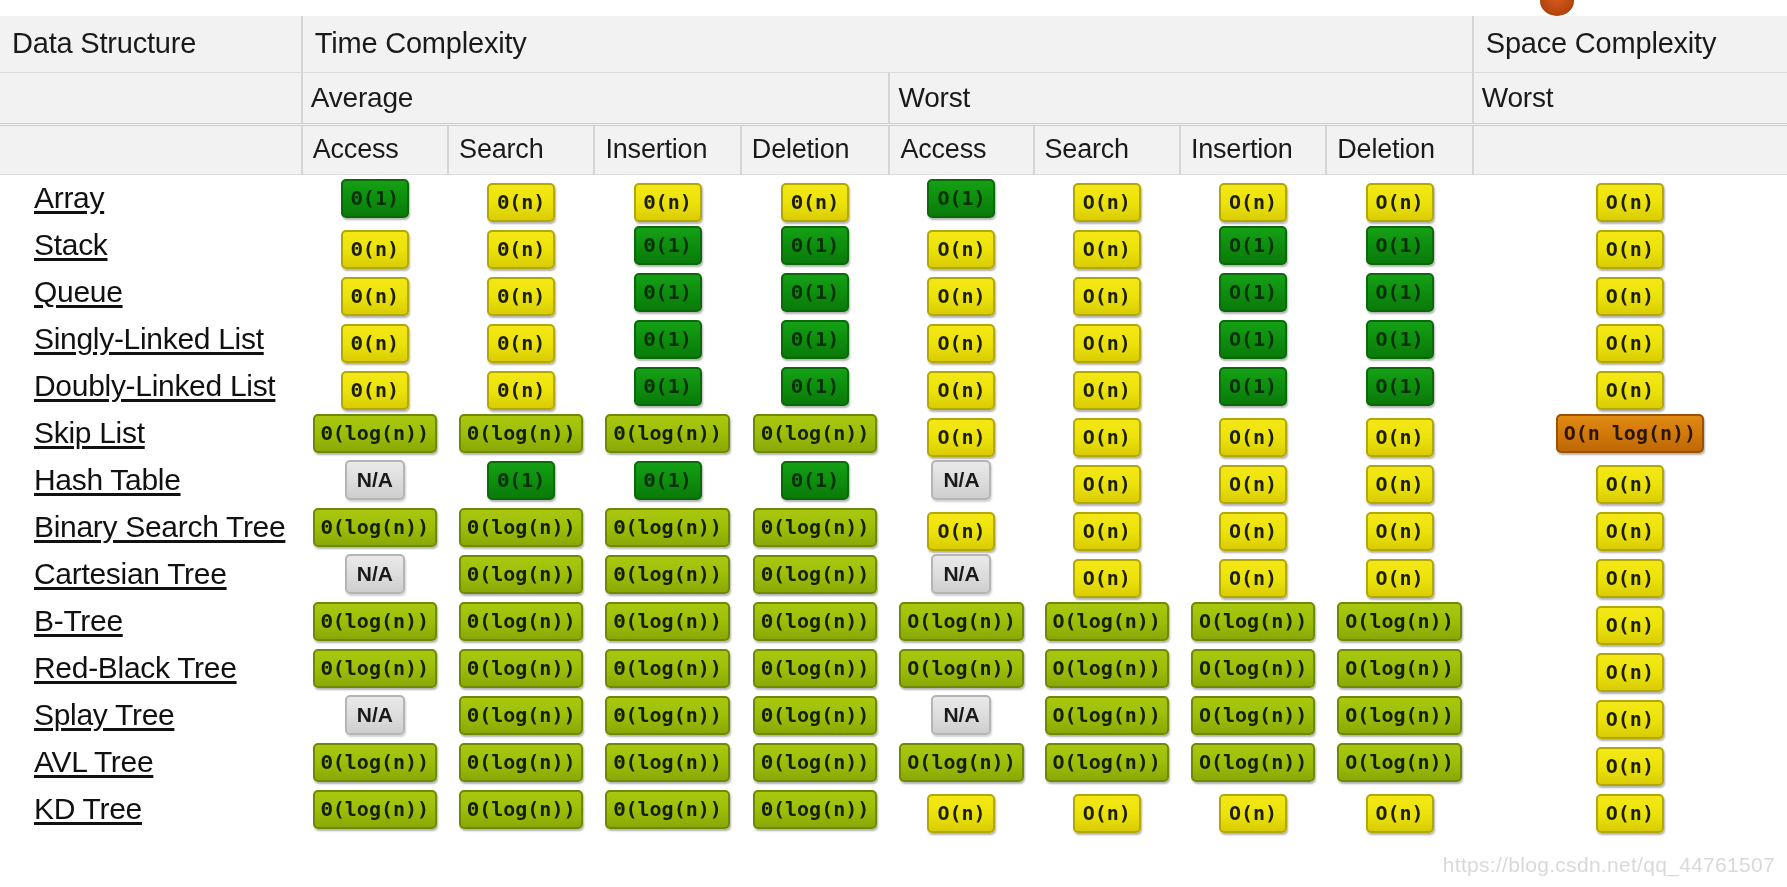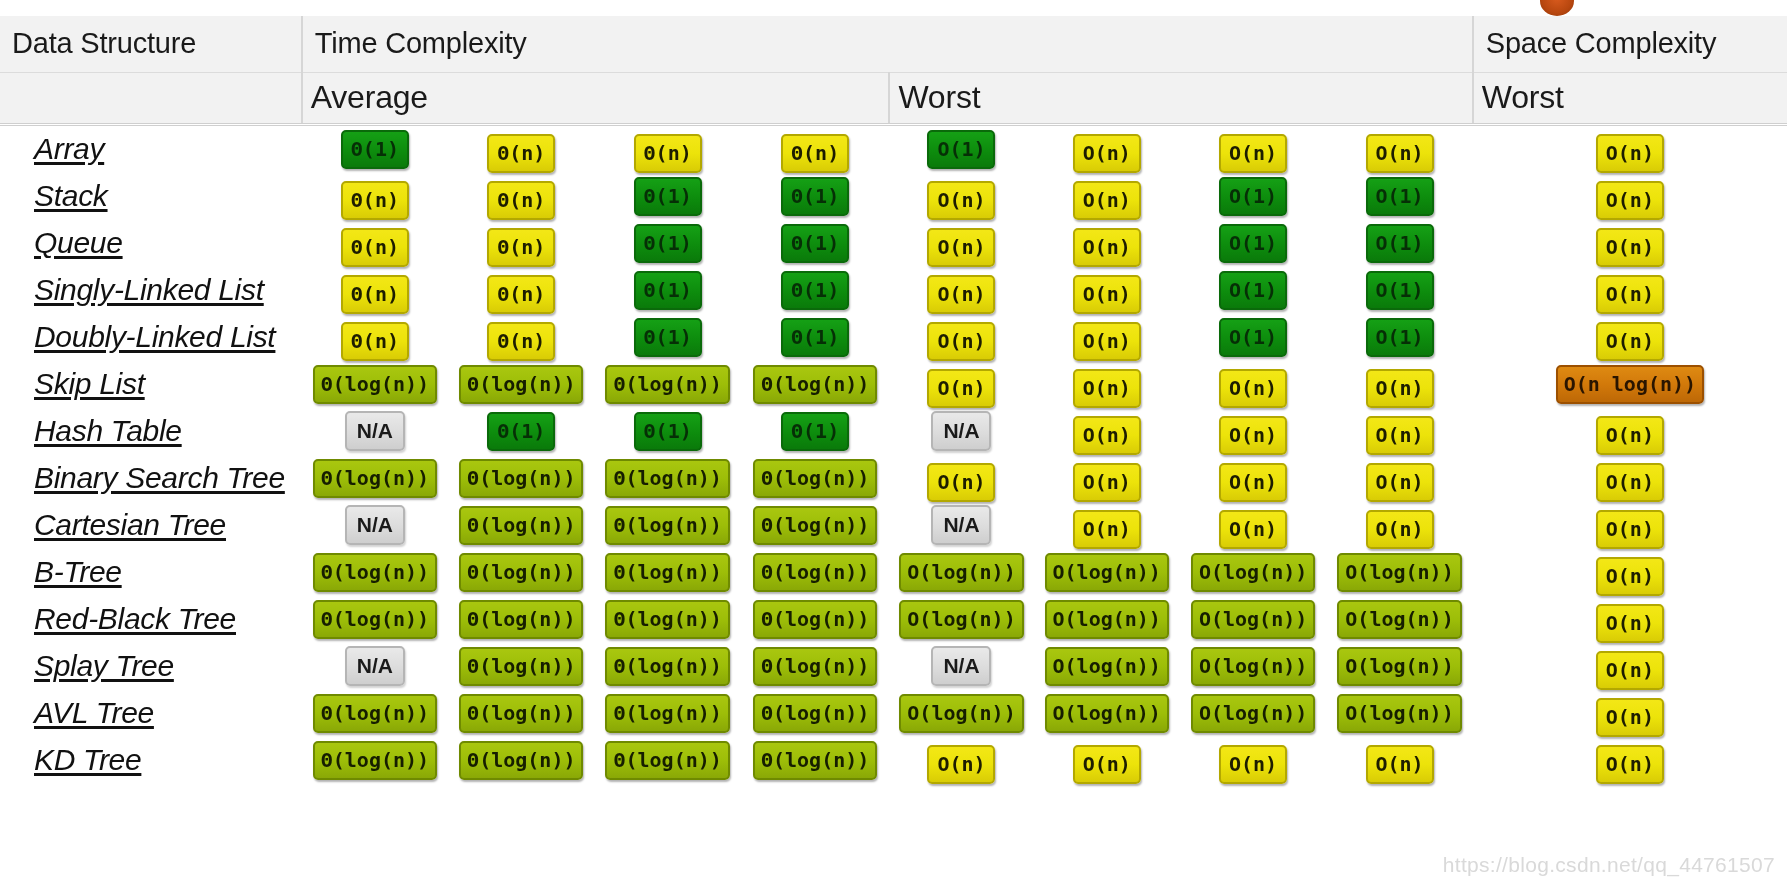--- a/index.html
+++ b/index.html
@@ -49,21 +49,21 @@
     font-size: 29px;
     color: #1a1a1a;
     font-weight: 400;
     padding: 6px 0 6px 12px;
     text-align: left;
     vertical-align: middle;
     white-space: nowrap;
     letter-spacing: -0.2px;
   }
   .hdr-cell.sub {
-    font-size: 32px;
+    font-size: 28px;
     padding-left: 8px;
   }
   .hdr-cell.colname {
     font-size: 27px;
     border-left: 2px solid #d6d6d6;
     padding-left: 10px;
   }
   .hdr-cell.group {
     border-left: 2px solid #d6d6d6;
   }
@@ -75,21 +75,20 @@
   
   .data-row { height: 43px; background: #ffffff; }
   .ds-name {
     font-size: 30px;
     color: #111111;
     text-decoration: underline;
     text-underline-offset: 3px;
     padding-left: 34px;
     white-space: nowrap;
     letter-spacing: -0.3px;
-    font-style: italic;
   }
   .cell { text-align: center; vertical-align: middle; padding: 0; }
 
   
   .pill {
     display: inline-block;
     font-family: "DejaVu Sans Mono", monospace;
     font-size: 20px;
     font-weight: bold;
     color: #1c1c00;
@@ -177,20 +176,32 @@
       <th class="hdr-cell">Data Structure</th>
       <th class="hdr-cell group" colspan="8">Time Complexity</th>
       <th class="hdr-cell group">Space Complexity</th>
     </tr>
     <tr class="hdr-band sep r2">
       <th class="hdr-cell blank"></th>
       <th class="hdr-cell sub group" colspan="4">Average</th>
       <th class="hdr-cell sub group" colspan="4">Worst</th>
       <th class="hdr-cell sub group">Worst</th>
     </tr>
+    <tr class="hdr-band r3">
+      <th class="hdr-cell blank"></th>
+      <th class="hdr-cell colname">Access</th>
+      <th class="hdr-cell colname">Search</th>
+      <th class="hdr-cell colname">Insertion</th>
+      <th class="hdr-cell colname">Deletion</th>
+      <th class="hdr-cell colname">Access</th>
+      <th class="hdr-cell colname">Search</th>
+      <th class="hdr-cell colname">Insertion</th>
+      <th class="hdr-cell colname">Deletion</th>
+      <th class="hdr-cell colname"></th>
+    </tr>
   </thead>
   <tbody id="table-body">
       <tr class="data-row">
         <td class="ds-name">Array</td>
         <td class="cell"><span class="pill c-green">Θ(1)</span></td>
         <td class="cell"><span class="pill c-yellow">Θ(n)</span></td>
         <td class="cell"><span class="pill c-yellow">Θ(n)</span></td>
         <td class="cell"><span class="pill c-yellow">Θ(n)</span></td>
         <td class="cell"><span class="pill c-green">O(1)</span></td>
         <td class="cell"><span class="pill c-yellow">O(n)</span></td>

